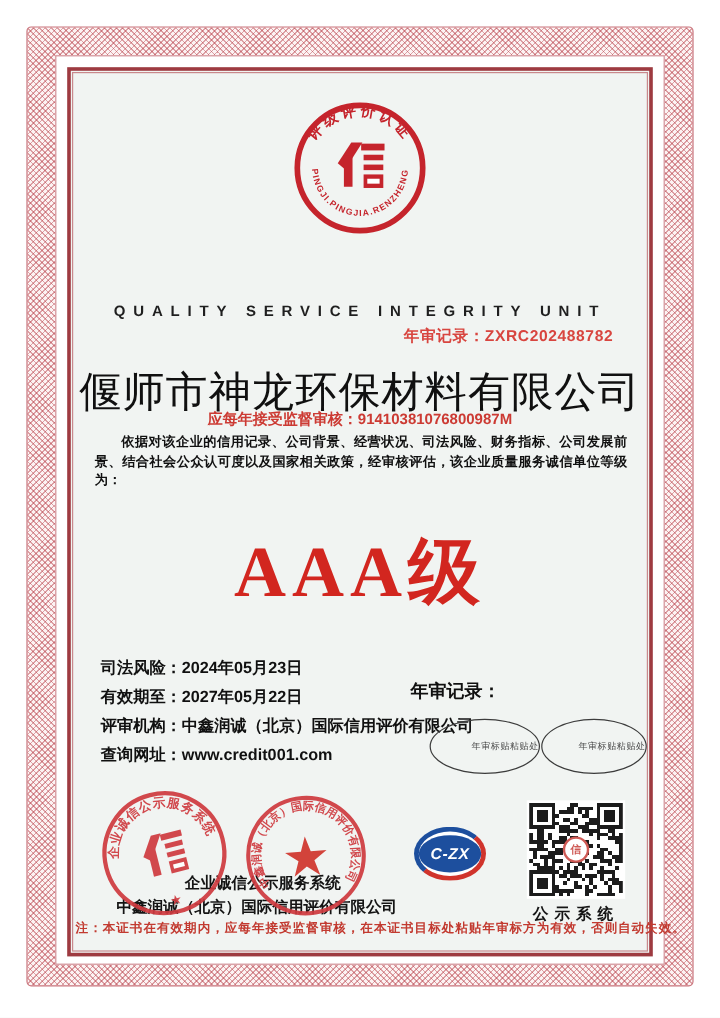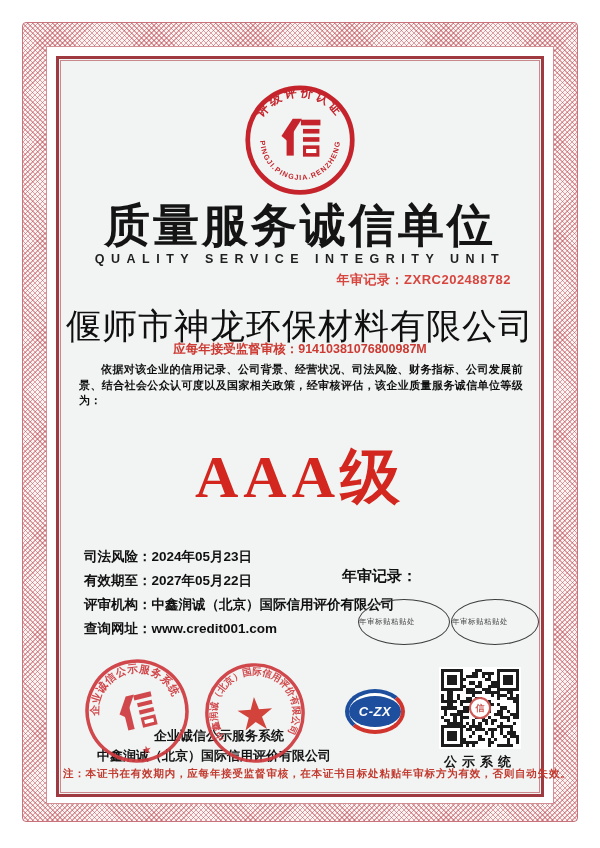--- a/index.html
+++ b/index.html
@@ -37,21 +37,21 @@
   .body-par{left:20px;top:303px;width:444px;margin:0;font-size:11px;font-weight:700;line-height:1.42;
     text-indent:2em;text-align:justify;color:#101010;letter-spacing:.3px;}
   .grade{left:0;top:378px;width:100%;text-align:center;font-family:"Liberation Serif",serif;
     font-size:60px;font-weight:900;letter-spacing:5px;color:var(--grade-red,#d2261f);}
 
   .info-block{left:25px;top:486px;font-size:13.5px;font-weight:700;color:#101010;}
   .info-row{height:24px;line-height:24px;white-space:nowrap;}
 
   .annual-label{left:283px;top:508px;font-size:15px;font-weight:800;color:#101010;}
   .sticker{top:540px;height:44px;border:1.5px solid #3c3c3c;border-radius:50%;
-    display:flex;align-items:center;justify-content:flex-start;background:transparent;}
+    display:flex;align-items:center;justify-content:flex-end;background:transparent;}
   .sticker.s1{left:299px;width:90px;}
   .sticker.s2{left:392px;width:86px;}
   .sticker span{font-size:7.5px;color:#4a4a4a;letter-spacing:.5px;}
 
   
   .stamp{z-index:3;opacity:.92;}
   .stamp1{left:22px;top:596px;width:112px;height:112px;transform:rotate(-14deg);}
   .stamp2{left:142px;top:600px;width:108px;height:108px;transform:rotate(-4deg);}
   .stamp-arc{font-size:10.5px;font-weight:700;fill:#cf3a3f;letter-spacing:.5px;}
   .stamp-arc2{font-size:9.5px;font-weight:700;fill:#cf3a3f;}
@@ -107,21 +107,20 @@
           <path id="arcTop" d="M 14,60 A 46,46 0 0 1 106,60"></path>
           <path id="arcBot" d="M 18,60 A 42,42 0 0 0 102,60"></path>
         </defs>
         <circle cx="60" cy="60" r="55" fill="none" stroke="#c5242c" stroke-width="5"></circle>
         <text class="arc-cn"><textPath href="#arcTop" startOffset="50%" text-anchor="middle">评级评价认证</textPath></text>
         <text class="arc-en"><textPath href="#arcBot" startOffset="50%" text-anchor="middle">PINGJI.PINGJIA.RENZHENG</textPath></text>
         <use href="#xin-logo" x="34" y="30" width="54" height="54" fill="#c5242c"></use>
       </svg>
     </div>
 
-    <h1 class="abs title">质量服务诚信单位</h1>
     <div class="abs title-en">QUALITY SERVICE INTEGRITY UNIT</div>
 
     <div class="abs credit-code"><span>年审记录：</span><span>ZXRC202488782</span></div>
 
     <div class="abs company">偃师市神龙环保材料有限公司</div>
     <div class="abs uscc"><span>应每年接受监督审核：</span><span>91410381076800987M</span></div>
 
     <p class="abs body-par">依据对该企业的信用记录、公司背景、经营状况、司法风险、财务指标、公司发展前景、结合社会公众认可度以及国家相关政策，经审核评估，该企业质量服务诚信单位等级为：</p>
 
     <div class="abs grade">AAA级</div>

